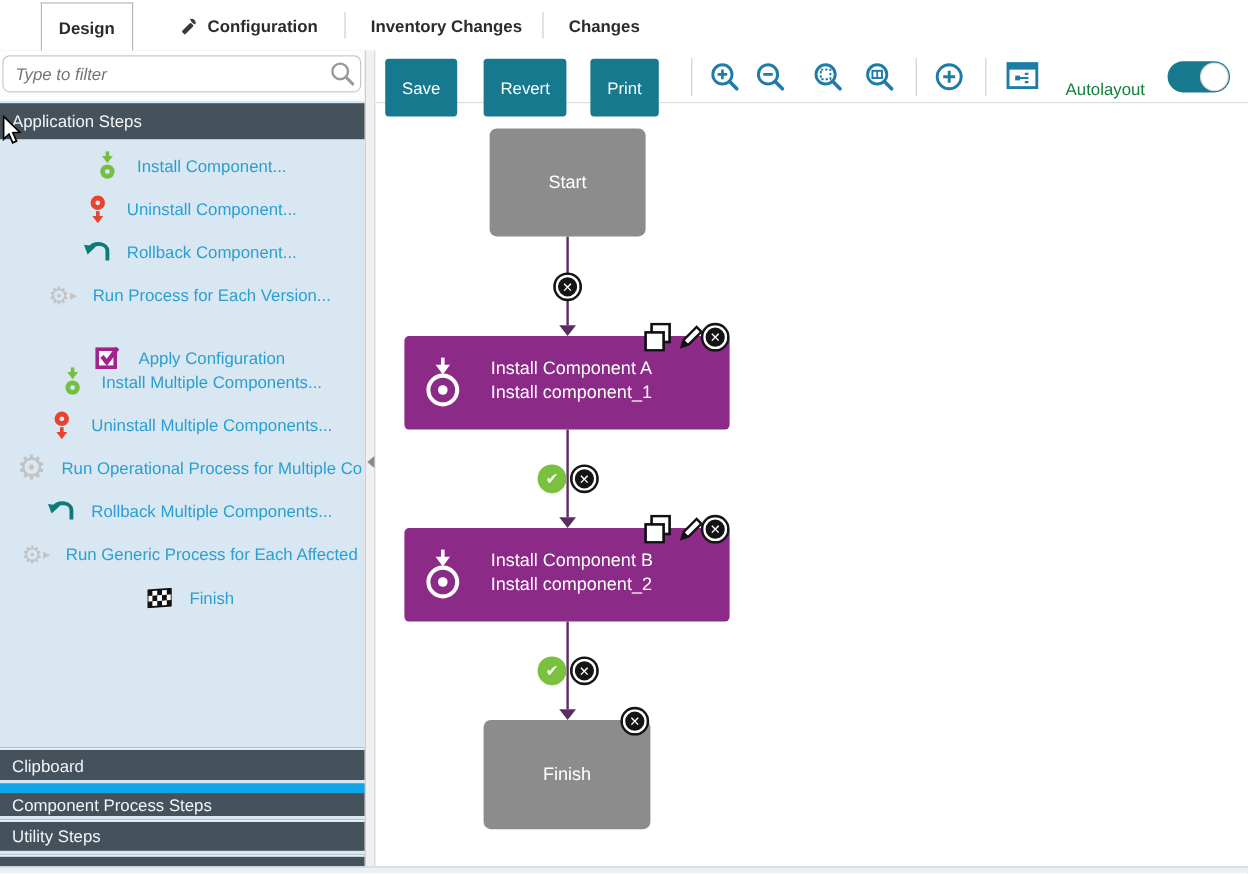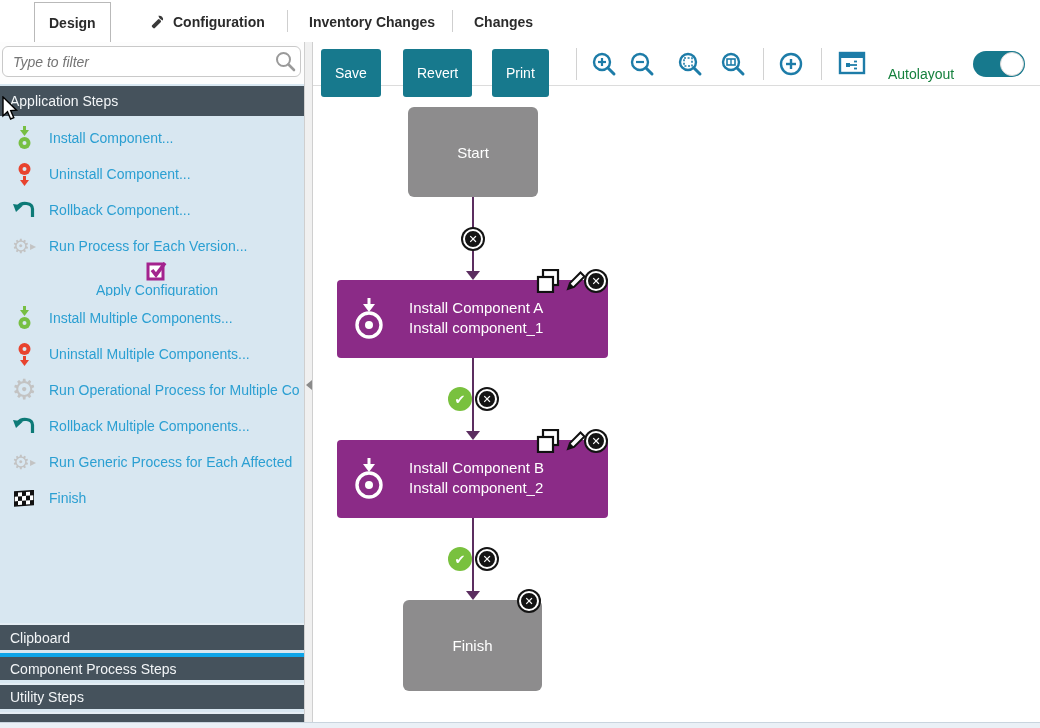--- a/index.html
+++ b/index.html
@@ -13,21 +13,21 @@
   .tab.active { border:1px solid #b9b9b9; border-bottom:none; background:#fff; z-index:2; }
   .tab-sep { position:absolute; top:10px; height:22px; width:1px; background:#cfcfcf; }
   .wrench { width:17px; height:17px; margin-right:8px; }
 
   
   .sidebar { position:absolute; left:0; top:42px; width:304px; height:680px; background:#d8e7f1; }
   .search-wrap { position:absolute; left:0; top:0; width:304px; height:42px; background:#fdfdfd;padding-left:44px; }
   .search-input { position:absolute; left:2px; top:4px; width:299px; height:31px; border:1px solid #c9c9c9; border-radius:6px; background:#fff; font-style:italic; color:#8f8f8f; font-size:14px; padding:0 34px 0 10px; outline:none; font-family:"Liberation Sans", sans-serif; }
   .search-glass { position:absolute; right:8px; top:8px; width:22px; height:22px; }
   .side-header { position:absolute; left:0; width:304px; background:#45525c; color:#f2f5f7; font-size:14px; display:flex; align-items:center; padding-left:10px; }
-  .step-item { position:absolute; left:0; width:304px; height:36px; display:flex; align-items:center; cursor:pointer; }
+  .step-item { position:absolute; left:0; width:304px; height:36px; display:flex; align-items:center; cursor:pointer;justify-content:center; }
   .step-ico { width:30px; margin-left:9px; display:flex; align-items:center; justify-content:center; flex:none; }
   .step-label { margin-left:10px; color:#2b9fd2; font-size:14px; white-space:nowrap; overflow:hidden; max-width:252px; }
   .glyph { font-family:"DejaVu Sans", sans-serif; color:#c3c3c3; line-height:1; }
 
   
   .splitter { position:absolute; left:304px; top:42px; width:9px; height:680px; background:#f0f0f0; border-left:1px solid #cfcfcf; border-right:1px solid #cfcfcf; }
   .collapse-tri { position:absolute; left:1px; top:338px; width:0; height:0; border-top:5px solid transparent; border-bottom:5px solid transparent; border-right:6px solid #8a8a8a; cursor:pointer; }
 
   
   .canvas { position:absolute; left:313px; top:42px; width:727px; height:680px; background:#fff; }
@@ -124,21 +124,21 @@
       </span>
       <span class="step-label">Rollback Component...</span>
     </div>
     <div class="step-item" style="top:186px;">
       <span class="step-ico">
         <span class="glyph" style="font-size:20px;">⚙</span>
           <span class="glyph" style="font-size:12px;">▸</span>
       </span>
       <span class="step-label">Run Process for Each Version...</span>
     </div>
-    <div class="step-item" style="top:218px;flex-direction:column;">
+    <div class="step-item" style="top:238px;">
       <span class="step-ico">
         <svg width="22" height="22" viewBox="0 0 22 22">
             <rect x="2" y="4" width="15" height="15" fill="#fff" stroke="#a3238e" stroke-width="3"></rect>
             <path d="M6 10 l4 5 L19 3" fill="none" stroke="#a3238e" stroke-width="3.6"></path>
           </svg>
       </span>
       <span class="step-label">Apply Configuration</span>
     </div>
     <div class="step-item" style="top:258px;">
       <span class="step-ico">
@@ -201,21 +201,21 @@
               </g>
             </g>
           </svg>
       </span>
       <span class="step-label">Finish</span>
     </div>
 
     <div class="side-header" style="top:581px; height:27px; border-top:2px solid #e4edf4;">
       <span>Clipboard</span>
     </div>
-    <div class="side-header" style="top:611px; height:27px; border-top:4px solid #0ea5e9;">
+    <div class="side-header" style="top:611px; height:27px; border-top:8px solid #0ea5e9;">
       <span>Component Process Steps</span>
     </div>
     <div class="side-header" style="top:641px; height:26px; border-top:2px solid #e4edf4;">
       <span>Utility Steps</span>
     </div>
     <div class="side-header" style="top:670px; height:10px; border-top:2px solid #e4edf4;"></div>
   </div>
 
   <div class="splitter">
     <div class="collapse-tri"></div>

